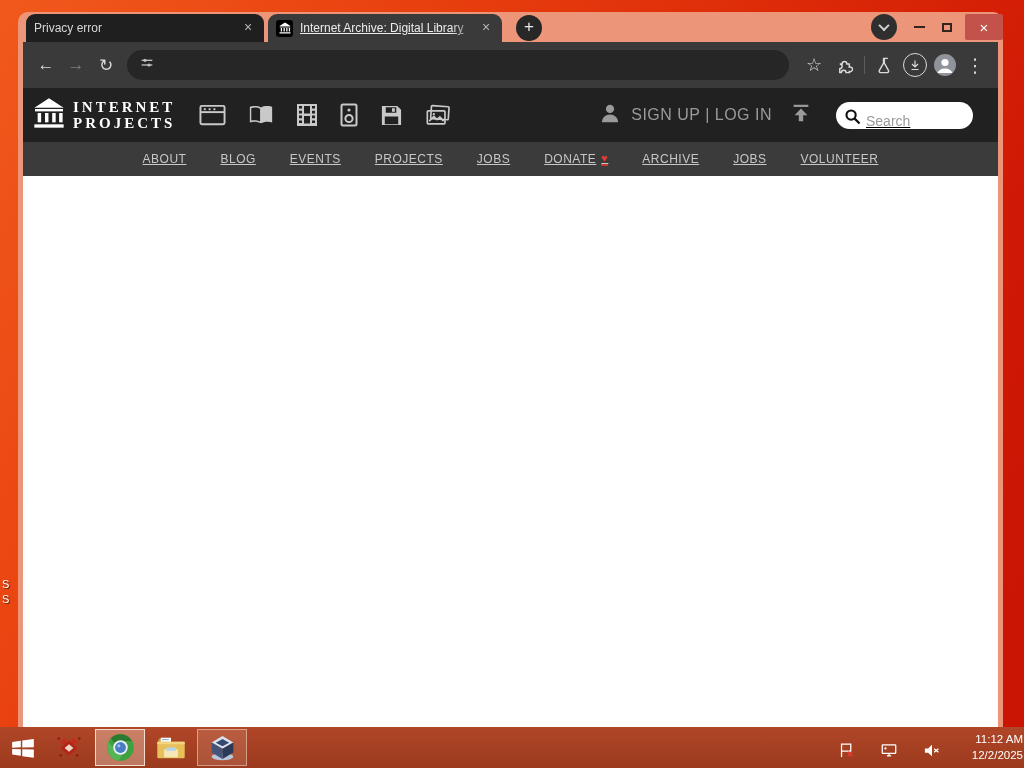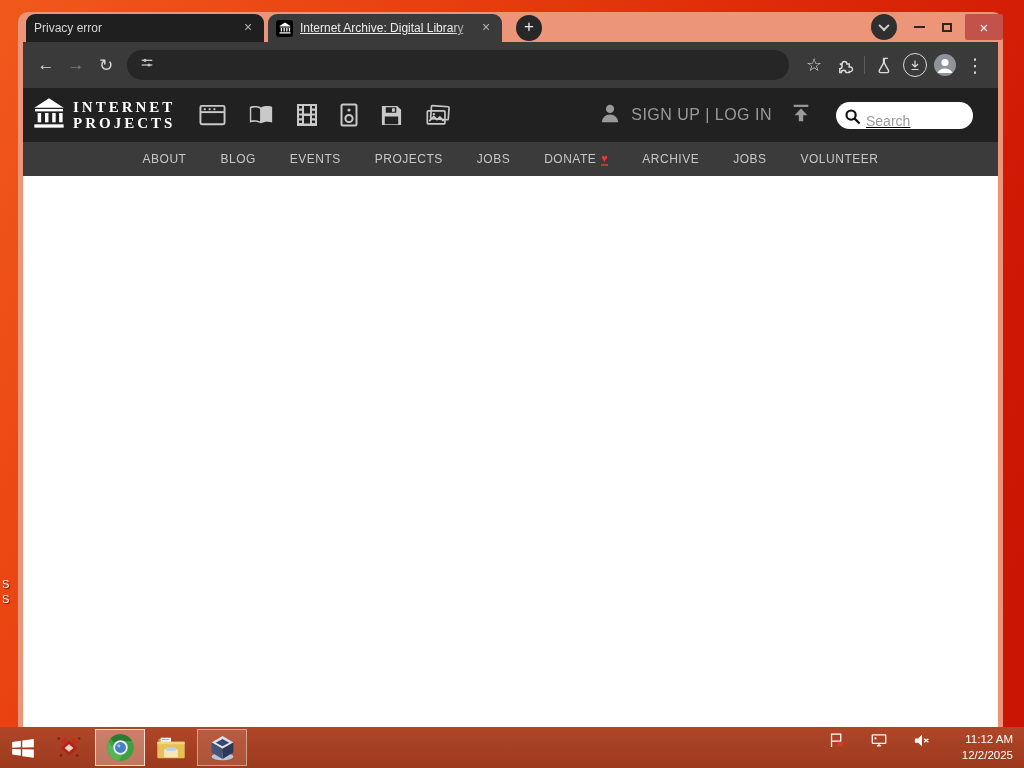--- a/index.html
+++ b/index.html
@@ -61,36 +61,36 @@
   .media-icons svg { display:block; }
   .ia-right { margin-left:auto; display:flex; align-items:center; gap:10px; }
   .auth-text { color:#9a9a9a; font-size:16px; letter-spacing:.5px; }
   .search-pill { width:137px; height:27px; background:#fff; border:none; border-radius:14px;
     display:flex; align-items:flex-end; padding:0 8px; margin-left:14px;text-decoration:underline; }
   .search-pill input { border:none; outline:none; width:100px; font-size:14px; color:#333;
     font-family:"Liberation Sans", sans-serif; background:transparent; margin-left:5px; }
   .search-pill input::placeholder { color:#9a9a9a; }
 
   .ia-nav { height:34px; background:#3b3b3b; display:flex; align-items:center; justify-content:center; gap:34px; }
-  .nav-item { color:#c7c7c7; font-size:12px; letter-spacing:.5px; cursor:pointer; display:flex; align-items:center; gap:5px; }
+  .nav-item { color:#c7c7c7; font-size:12px; letter-spacing:.5px; cursor:pointer; display:flex; align-items:center; gap:5px;text-decoration:underline; }
   .heart { color:#e03c31; font-size:11px; position:relative; top:0px; }
   .heart-u { display:inline-block; border-bottom:2px solid #c0392b; }
 
   .content { height:calc(100% - 88px); background:#fff; }
 
   
   .taskbar { position:absolute; left:0; right:0; bottom:0; height:41px;
     background:linear-gradient(#b04628,#9c3a1d); display:flex; align-items:center; }
   .tb-item { display:flex; align-items:center; justify-content:center; height:41px; }
   .start-btn { width:46px; }
   .app-slot { width:46px; }
   .app-box { width:50px; height:37px; margin:0 3px; display:flex; align-items:center; justify-content:center;
     background:rgba(255,235,220,.35); border:1px solid rgba(255,245,235,.8); }
   .app-box.subtle { background:rgba(255,235,220,.14); border:1px solid rgba(255,245,235,.45); }
-  .tray { margin-left:auto; display:flex; align-items:flex-start; gap:25px; padding-right:11px; }
+  .tray { margin-left:auto; display:flex; align-items:flex-end; gap:25px; padding-right:1px; }
   .clock { color:#fff; font-size:11.5px; text-align:right; line-height:1.35; margin-left:6px; }
 </style>
 </head>
 <body>
 
 <div id="screen">
 
   <span class="desk-label" style="top:578px">S</span>
   <span class="desk-label" style="top:593px">S</span>
 

